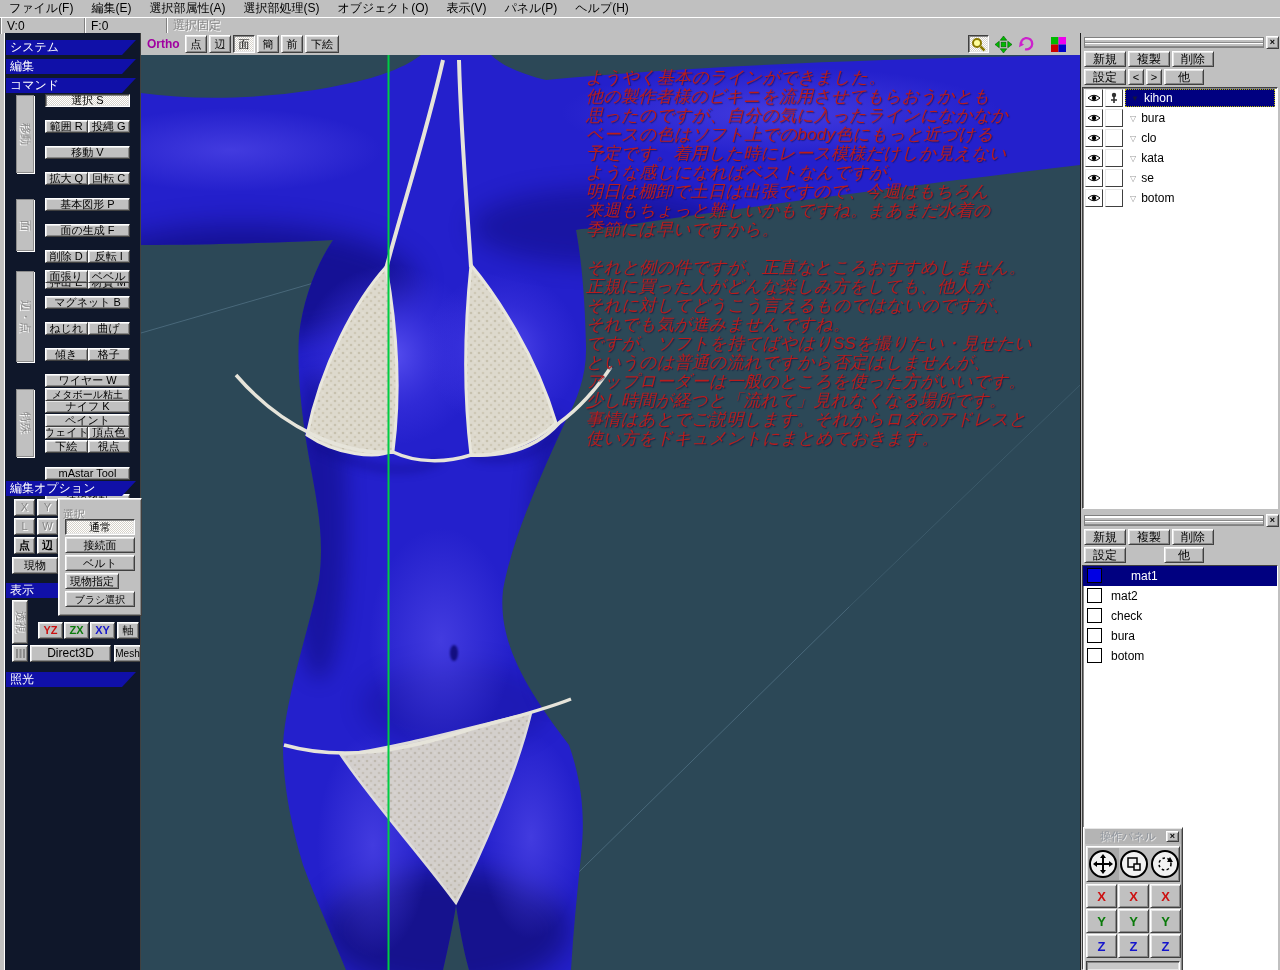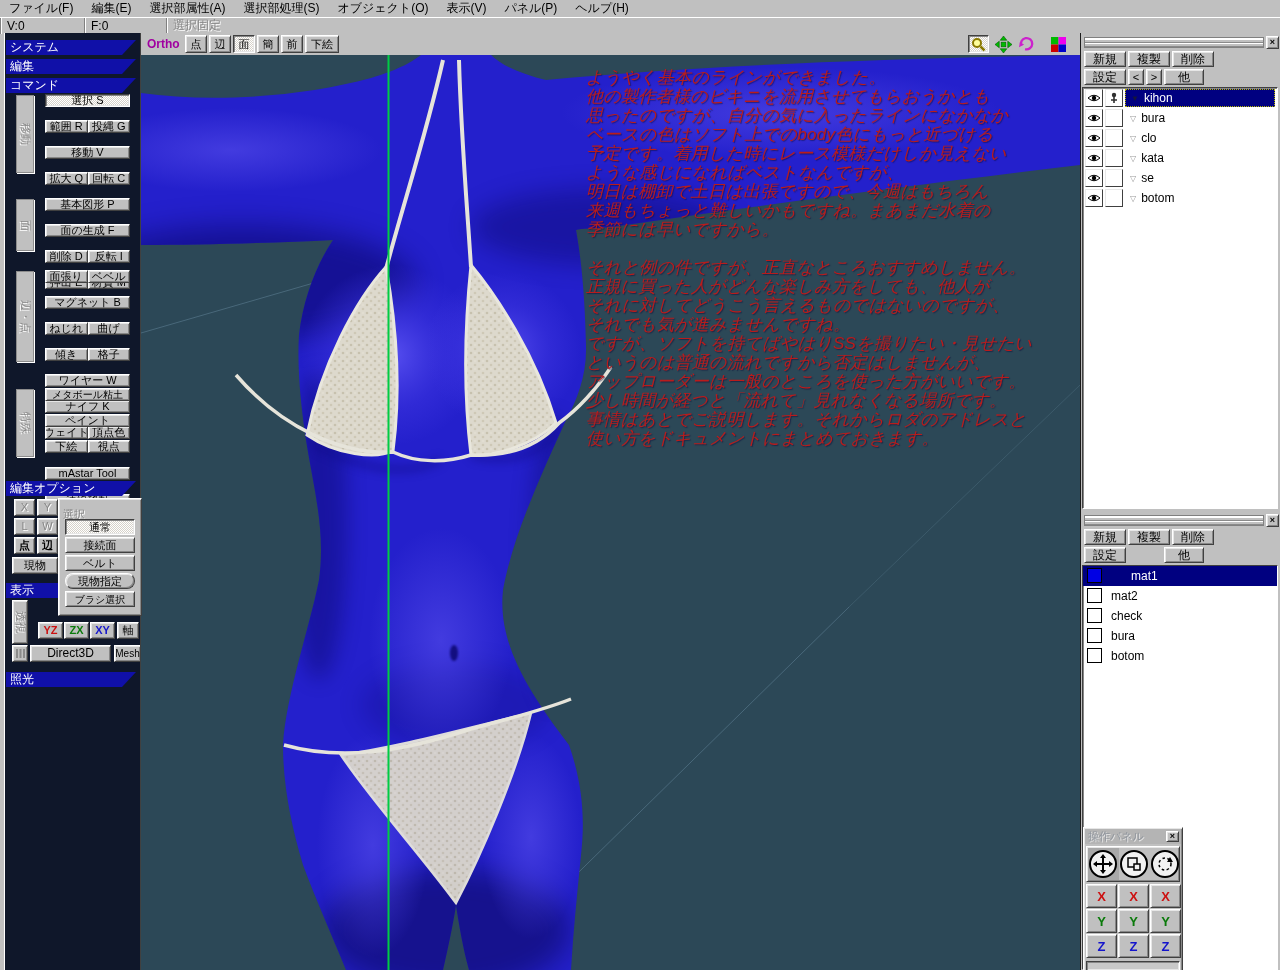--- a/index.html
+++ b/index.html
@@ -175,21 +175,21 @@
     <div class="btn raised abs" style="left:26px;top:612px;width:81px;height:17px;font-size:12px;">Direct3D</div>
     <div class="btn raised abs" style="left:110px;top:612px;width:27px;height:17px;font-size:10px;">Mesh</div>
 
     <div class="hdr" style="top:639px;">照光</div>
 
     <div class="abs raised" style="left:54px;top:465px;width:84px;height:118px;z-index:5;">
       <div class="dis" style="height:14px;font-size:11px;padding:8px 0 0 4px;">選択</div>
       <div class="btn raised on abs" style="left:6px;top:20px;width:70px;height:16px;">通常</div>
       <div class="btn raised abs" style="left:6px;top:38px;width:70px;height:16px;">接続面</div>
       <div class="btn raised abs" style="left:6px;top:56px;width:70px;height:16px;">ベルト</div>
-      <div class="btn raised abs" style="left:6px;top:74px;width:70px;height:16px;border-radius:8px;">現物指定</div>
+      <div class="btn raised abs" style="left:6px;top:74px;width:54px;height:16px;">現物指定</div>
       <div class="btn raised abs" style="left:6px;top:92px;width:70px;height:16px;font-size:10px;">ブラシ選択</div>
     </div>
   </div>
 
   <div class="abs" style="left:140px;top:33px;width:941px;height:937px;background:#c0c0c0;border-left:1px solid #404040;border-right:2px solid #1a1a1a;">
 
     <div class="abs" style="left:0;top:0;width:939px;height:22px;background:#c0c0c0;">
       <span class="abs" style="left:6px;top:4px;font-weight:bold;color:#a000a0;font-size:12px;">Ortho</span>
       <div class="btn raised abs" style="left:44px;top:2px;width:22px;height:18px;">点</div>
       <div class="btn raised abs" style="left:68px;top:2px;width:22px;height:18px;">辺</div>
@@ -463,21 +463,21 @@
       </div>
       <div class="objrow">
         <span class="abs" style="left: 4px; top: 2px; width: 15px; height: 15px; border: 1px solid rgb(0, 0, 0); background: rgb(255, 255, 255);"></span>
         <span class="abs" style="left:28px;top:3px;">botom</span>
       </div>
     </div>
   </div>
 
   <div class="abs raised" style="left:1083px;top:827px;width:100px;height:145px;z-index:6;">
     <div class="abs" style="left:1px;top:1px;right:1px;height:15px;background:#b4b4b4;display:flex;align-items:center;">
-      <span style="padding-left:3px;font-size:11px;color:#8f959d;text-shadow:1px 1px 0 #e8e8e8;font-family:Liberation Mono, monospace;">操作パネル</span>
+      <span style="padding-left:15px;font-size:11px;color:#8f959d;text-shadow:1px 1px 0 #e8e8e8;font-family:Liberation Mono, monospace;">操作パネル</span>
       <span class="btn raised xbtn abs" style="right:2px;top:2px;width:13px;height:11px;">×</span>
     </div>
     <div class="abs raised" style="left:2px;top:18px;width:94px;height:36px;background:linear-gradient(90deg,#a8a8a8 0 32px,#c0c0c0 32px);">
       <div class="circbtn" style="left:2px;">
         <svg width="20" height="20" viewBox="0 0 20 20">
             <g fill="#000">
               <polygon points="10,0 7,4 13,4"></polygon>
               <polygon points="10,20 7,16 13,16"></polygon>
               <polygon points="0,10 4,7 4,13"></polygon>
               <polygon points="20,10 16,7 16,13"></polygon>

